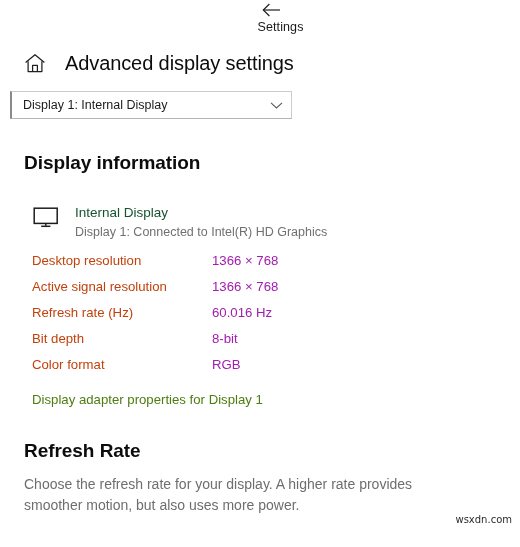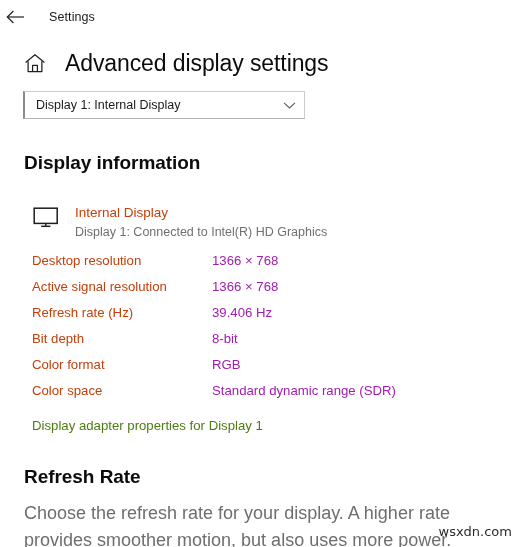--- a/index.html
+++ b/index.html
@@ -15,21 +15,22 @@
     overflow: hidden;
     position: relative;
     -webkit-font-smoothing: antialiased;
   }
 
   
   .titlebar {
     height: 34px;
     display: flex;
     align-items: center;
-    padding-left: 0;
+    padding-left: 22px;
+    flex-direction: column;
   }
   .back-btn {
     width: 30px;
     height: 26px;
     display: flex;
     align-items: center;
     justify-content: center;
     cursor: default;
   }
   .back-btn svg { display: block; }
@@ -49,31 +50,31 @@
   }
   .home-icon {
     width: 26px;
     height: 26px;
     display: flex;
     align-items: center;
     justify-content: center;
     flex: none;
   }
   .page-title {
-    font-size: 23px;
+    font-size: 20px;
     font-weight: 400;
     color: #0c0c0c;
     margin-left: 17px;
     letter-spacing: -.1px;
     line-height: 1;
   }
 
   
   .combo-wrap {
-    padding-left: 23px;
+    padding-left: 10px;
     margin-top: 15px;
   }
   .combo {
     width: 282px;
     height: 28px;
     box-sizing: border-box;
     background: #ffffff;
     border: 1px solid #cccccc;
     border-left: 2px solid #8a8a8a;
     border-bottom-color: #b4b4b4;
@@ -113,21 +114,21 @@
     margin-top: 31px;
   }
   .monitor-icon {
     width: 28px;
     flex: none;
     padding-top: 2px;
   }
   .monitor-texts { margin-left: 14px; }
   .monitor-name {
     font-size: 13.5px;
-    color: #c2410c;
+    color: #14532d;
     line-height: 1.25;
   }
   .monitor-sub {
     font-size: 12.5px;
     color: #707070;
     margin-top: 3px;
     line-height: 1.25;
   }
 
   
@@ -160,31 +161,31 @@
     color: #4d7c0f;
     text-decoration: none;
     cursor: pointer;
   }
 
   
   .body-copy {
     margin-top: 12px;
     padding-left: 24px;
     padding-right: 48px;
-    font-size: 18px;
+    font-size: 14px;
     line-height: 1.55;
     color: #6e6e6e;
   }
 
   
   .watermark {
     position: absolute;
     right: 8px;
-    bottom: 8px;
-    font-size: 13px;
+    bottom: 22px;
+    font-size: 10px;
     color: #2b2b2b;
     font-family: "DejaVu Sans", sans-serif;
   }
 </style>
 </head>
 <body>
 
 
 
 
@@ -245,34 +246,30 @@
   <div class="spec-row">
     <div class="spec-label">Desktop resolution</div>
     <div class="spec-value">1366 × 768</div>
   </div>
   <div class="spec-row">
     <div class="spec-label">Active signal resolution</div>
     <div class="spec-value">1366 × 768</div>
   </div>
   <div class="spec-row">
     <div class="spec-label">Refresh rate (Hz)</div>
-    <div class="spec-value">39.406 Hz</div>
+    <div class="spec-value">60.016 Hz</div>
   </div>
   <div class="spec-row">
     <div class="spec-label">Bit depth</div>
     <div class="spec-value">8-bit</div>
   </div>
   <div class="spec-row">
     <div class="spec-label">Color format</div>
     <div class="spec-value">RGB</div>
   </div>
-  <div class="spec-row">
-    <div class="spec-label">Color space</div>
-    <div class="spec-value">Standard dynamic range (SDR)</div>
-  </div>
 </div>
 
 <a class="adapter-link">Display adapter properties for Display 1</a>
 
 
 <div class="section-title refresh-rate">Refresh Rate</div>
 <div class="body-copy">Choose the refresh rate for your display. A higher rate provides smoother motion, but also uses more power.</div>
 
 
 <div class="watermark">wsxdn.com</div>

